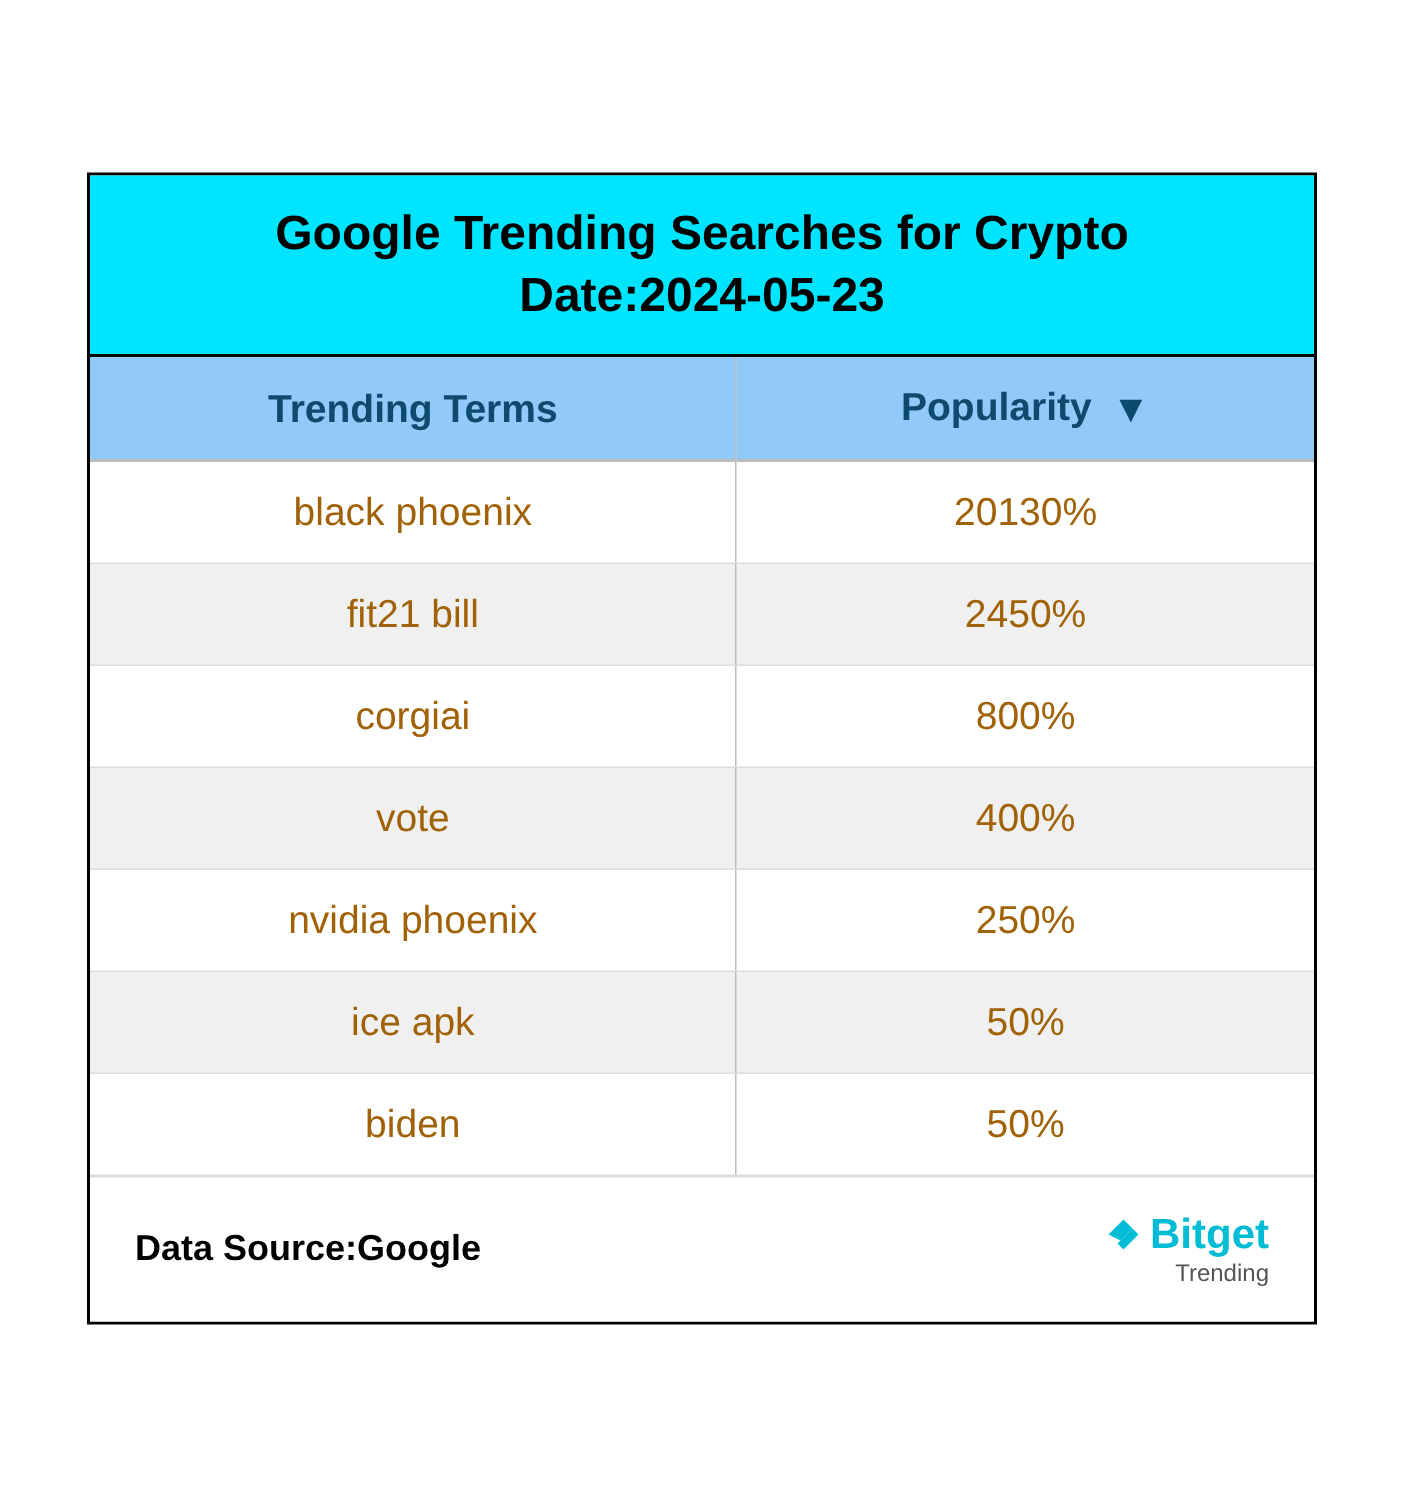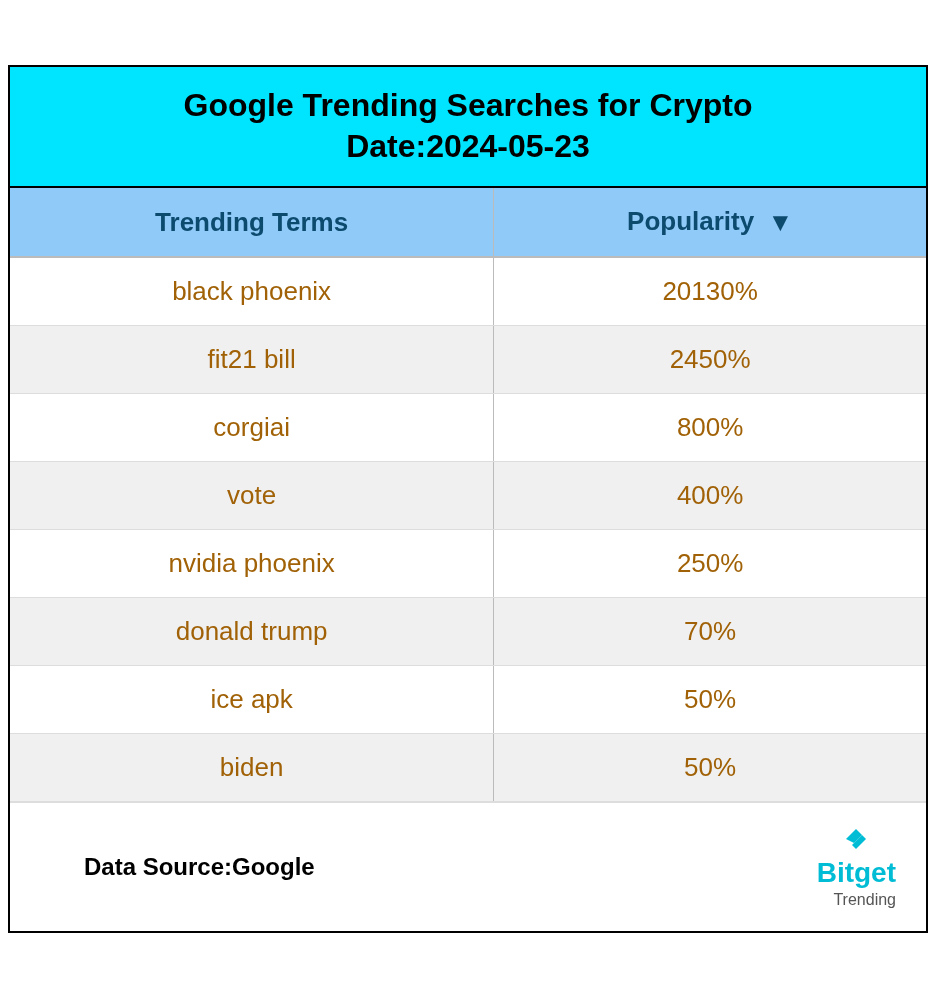--- a/index.html
+++ b/index.html
@@ -13,21 +13,21 @@
       height: 998px;
       background: #ffffff;
       display: flex;
       flex-direction: column;
       align-items: center;
       justify-content: center;
       font-family: Arial, sans-serif;
     }
 
     .container {
-      width: 920px;
+      width: 820px;
       border: 2px solid #000;
     }
 
     .title-bar {
       background: #00e5ff;
       text-align: center;
       padding: 18px 20px;
       border-bottom: 2px solid #000;
     }
 
@@ -89,34 +89,32 @@
       align-items: center;
       padding: 22px 30px;
       background: #ffffff;
       border-top: 1px solid #ddd;
     }
 
     .data-source {
       font-size: 24px;
       font-weight: 900;
       color: #000;
-      margin-left: 44px;
     }
 
     .bitget-logo {
       display: flex;
       flex-direction: column;
       align-items: flex-end;
     }
 
     .bitget-brand {
       display: flex;
       align-items: center;
       gap: 4px;
-      flex-direction: column;
     }
 
     .bitget-icon {
       width: 28px;
       height: 28px;
     }
 
     .bitget-name {
       font-size: 28px;
       font-weight: 700;
@@ -168,24 +166,20 @@
         </tr>
         <tr>
           <td>vote</td>
           <td>400%</td>
         </tr>
         <tr>
           <td>nvidia phoenix</td>
           <td>250%</td>
         </tr>
         <tr>
-          <td>donald trump</td>
-          <td>70%</td>
-        </tr>
-        <tr>
           <td>ice apk</td>
           <td>50%</td>
         </tr>
         <tr>
           <td>biden</td>
           <td>50%</td>
         </tr>
       </tbody>
   </table>
 

